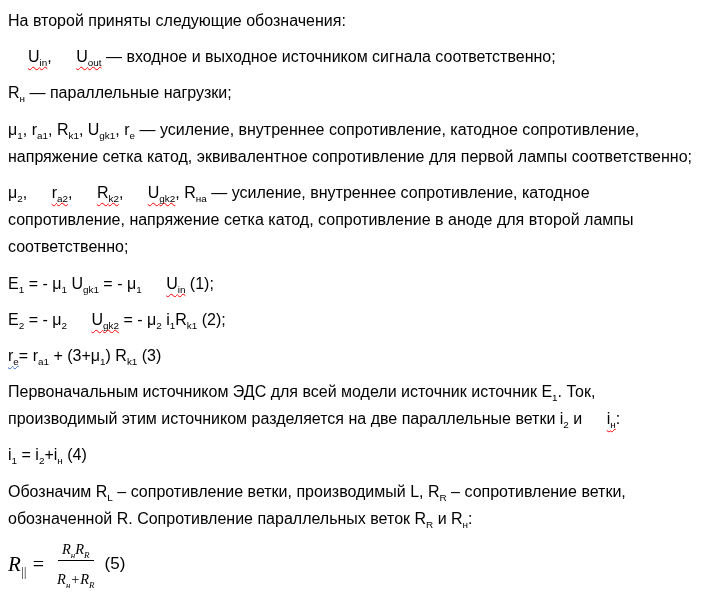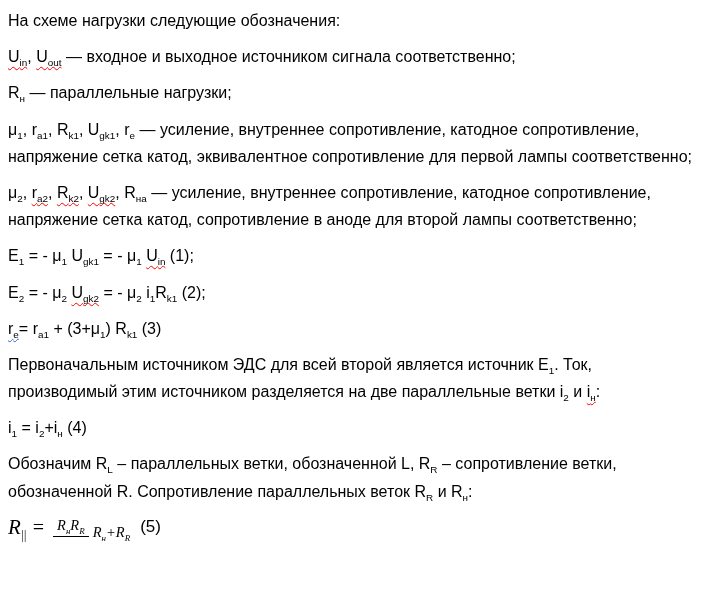--- a/index.html
+++ b/index.html
@@ -25,20 +25,21 @@
     font-size: 0.62em;
     line-height: 0;
   }
   .sq-red {
     text-decoration-line: underline;
     text-decoration-style: wavy;
     text-decoration-color: var(--sq-red, #ff0000);
     text-decoration-thickness: 1px;
     text-underline-offset: 4px;
     text-decoration-skip-ink: none;
+    margin-left: 20px;
   }
   .sq-blue {
     text-decoration-line: underline;
     text-decoration-style: wavy;
     text-decoration-color: var(--sq-blue, #3366cc);
     text-decoration-thickness: 1px;
     text-underline-offset: 4px;
     text-decoration-skip-ink: none;
     text-align: right;
   }
@@ -55,21 +56,21 @@
   .f-lhs {
     font-size: 21px;
   }
   .f-lhs sub { font-size: 0.58em; letter-spacing: -1px; }
   .f-eq {
     font-size: 20px;
     margin: 0 8px 0 6px;
   }
   .frac {
     display: inline-flex;
-    flex-direction: row;
+    flex-direction: column;
     align-items: center;
     font-size: 14.5px;
     vertical-align: middle;
   }
   .frac .num {
     padding: 0 4px 2px 4px;
     border-bottom: 1.4px solid #000;
   }
   .frac .den {
     padding: 10px 4px 0 4px;
@@ -78,31 +79,31 @@
   .f-tag {
     font-family: "Liberation Sans", sans-serif;
     font-style: normal;
     font-size: 17px;
     margin-left: 6px;
   }
 </style>
 </head>
 <body style="background: rgb(255, 255, 255); color: rgb(0, 0, 0);">
 
-<p class="para"><span>На схеме нагрузки следующие обозначения:</span></p>
+<p class="para"><span>На второй приняты следующие обозначения:</span></p>
 <p class="para"><span class="sq-red"><span>U</span><sub>in</sub></span><span>, </span><span class="sq-red"><span>U</span><sub>out</sub></span><span> — входное и выходное источником сигнала соответственно;</span></p>
 <p class="para"><span>R</span><sub>н</sub><span> — параллельные нагрузки;</span></p>
 <p class="para"><span>μ</span><sub>1</sub><span>, r</span><sub>a1</sub><span>, R</span><sub>k1</sub><span>, U</span><sub>gk1</sub><span>, r</span><sub>e</sub><span> — усиление, внутреннее сопротивление, катодное сопротивление, напряжение сетка катод, эквивалентное сопротивление для первой лампы соответственно;</span></p>
 <p class="para"><span>μ</span><sub>2</sub><span>, </span><span class="sq-red"><span>r</span><sub>a2</sub></span><span>, </span><span class="sq-red"><span>R</span><sub>k2</sub></span><span>, </span><span class="sq-red"><span>U</span><sub>gk2</sub></span><span>, R</span><sub>на</sub><span> — усиление, внутреннее сопротивление, катодное сопротивление, напряжение сетка катод, сопротивление в аноде для второй лампы соответственно;</span></p>
 <p class="para"><span>E</span><sub>1</sub><span> = - μ</span><sub>1</sub><span> U</span><sub>gk1</sub><span> = - μ</span><sub>1</sub><span> </span><span class="sq-red"><span>U</span><sub>in</sub></span><span> (1);</span></p>
 <p class="para"><span>E</span><sub>2</sub><span> = - μ</span><sub>2</sub><span> </span><span class="sq-red"><span>U</span><sub>gk2</sub></span><span> = - μ</span><sub>2</sub><span> i</span><sub>1</sub><span>R</span><sub>k1</sub><span> (2);</span></p>
 <p class="para"><span class="sq-blue"><span>r</span><sub>e</sub></span><span>= r</span><sub>a1</sub><span> + (3+μ</span><sub>1</sub><span>) R</span><sub>k1</sub><span> (3)</span></p>
-<p class="para"><span>Первоначальным источником ЭДС для всей второй является источник E</span><sub>1</sub><span>. Ток, производимый этим источником разделяется на две параллельные ветки i</span><sub>2</sub><span> и </span><span class="sq-red"><span>i</span><sub>н</sub></span><span>:</span></p>
+<p class="para"><span>Первоначальным источником ЭДС для всей модели источник источник E</span><sub>1</sub><span>. Ток, производимый этим источником разделяется на две параллельные ветки i</span><sub>2</sub><span> и </span><span class="sq-red"><span>i</span><sub>н</sub></span><span>:</span></p>
 <p class="para"><span>i</span><sub>1</sub><span> = i</span><sub>2</sub><span>+i</span><sub>н</sub><span> (4)</span></p>
-<p class="para"><span>Обозначим R</span><sub>L</sub><span> – параллельных ветки, обозначенной L, R</span><sub>R</sub><span> – сопротивление ветки, обозначенной R. Сопротивление параллельных веток R</span><sub>R</sub><span> и R</span><sub>н</sub><span>:</span></p>
+<p class="para"><span>Обозначим R</span><sub>L</sub><span> – сопротивление ветки, производимый L, R</span><sub>R</sub><span> – сопротивление ветки, обозначенной R. Сопротивление параллельных веток R</span><sub>R</sub><span> и R</span><sub>н</sub><span>:</span></p>
 
 <div class="formula">
   <span class="math f-lhs"><span>R</span><sub>||</sub></span>
   <span class="math f-eq">=</span>
   <span class="frac math">
     <span class="num"><span>R</span><sub>н</sub><span>R</span><sub>R</sub></span>
     <span class="den"><span>R</span><sub>н</sub><span>+R</span><sub>R</sub></span>
   </span>
   <span class="f-tag">(5)</span>
 </div>

